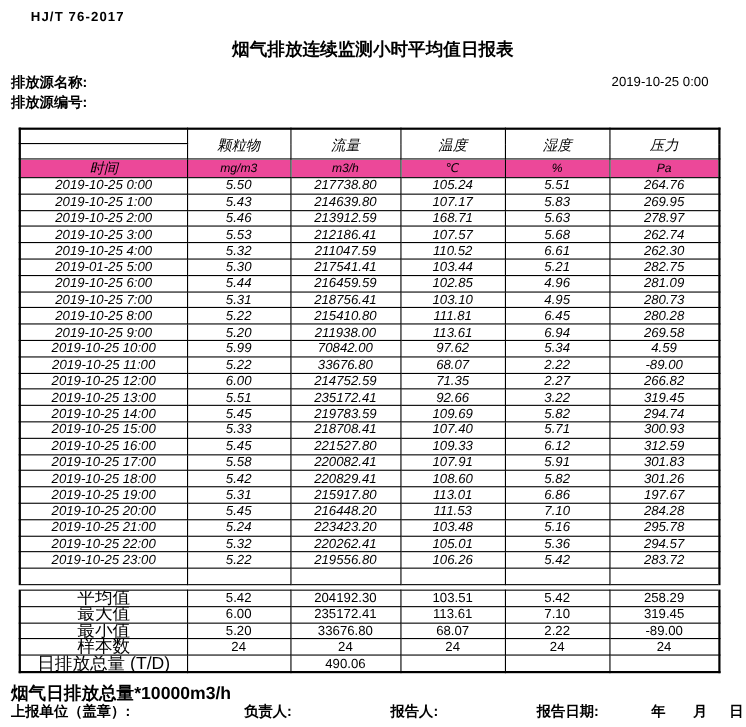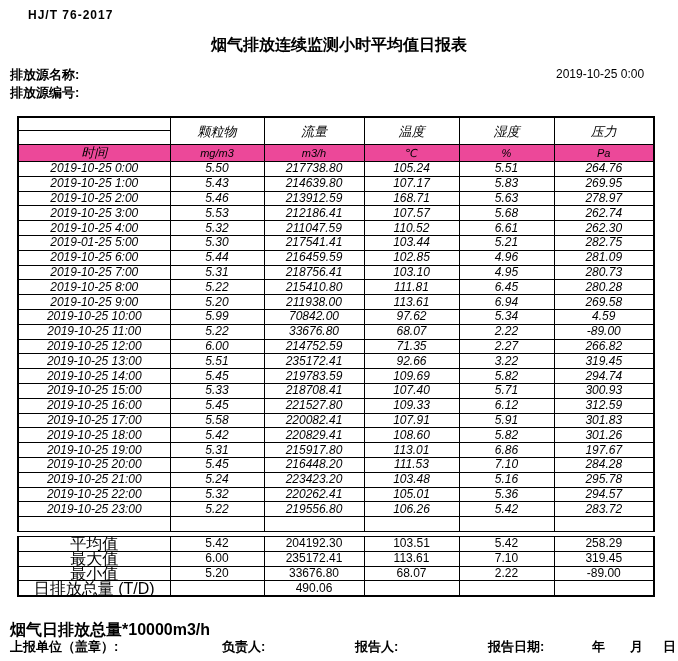--- a/index.html
+++ b/index.html
@@ -332,20 +332,28 @@
 
   <tr>
     <td class="sum-label">最小值</td>
     <td>5.20</td>
     <td>33676.80</td>
     <td>68.07</td>
     <td>2.22</td>
     <td>-89.00</td>
   </tr>
 
+  <tr>
+    <td class="sum-label">样本数</td>
+    <td>24</td>
+    <td>24</td>
+    <td>24</td>
+    <td>24</td>
+    <td>24</td>
+  </tr>
 
   <tr>
     <td class="sum-label">日排放总量 (T/D)</td>
     <td></td>
     <td>490.06</td>
     <td></td>
     <td></td>
     <td></td>
   </tr>
 </tbody>

